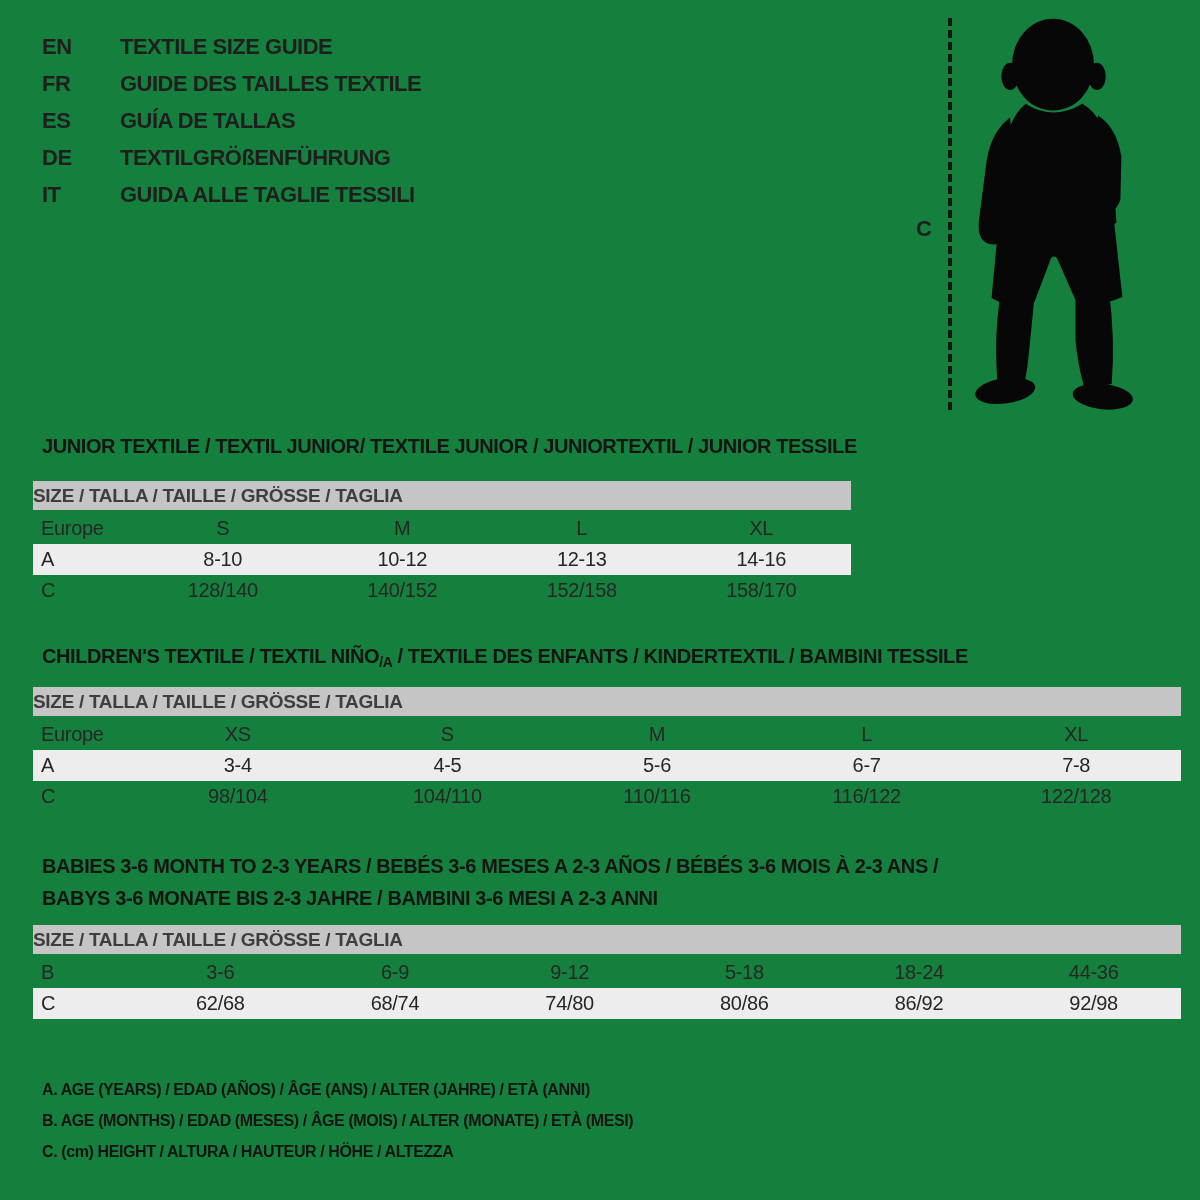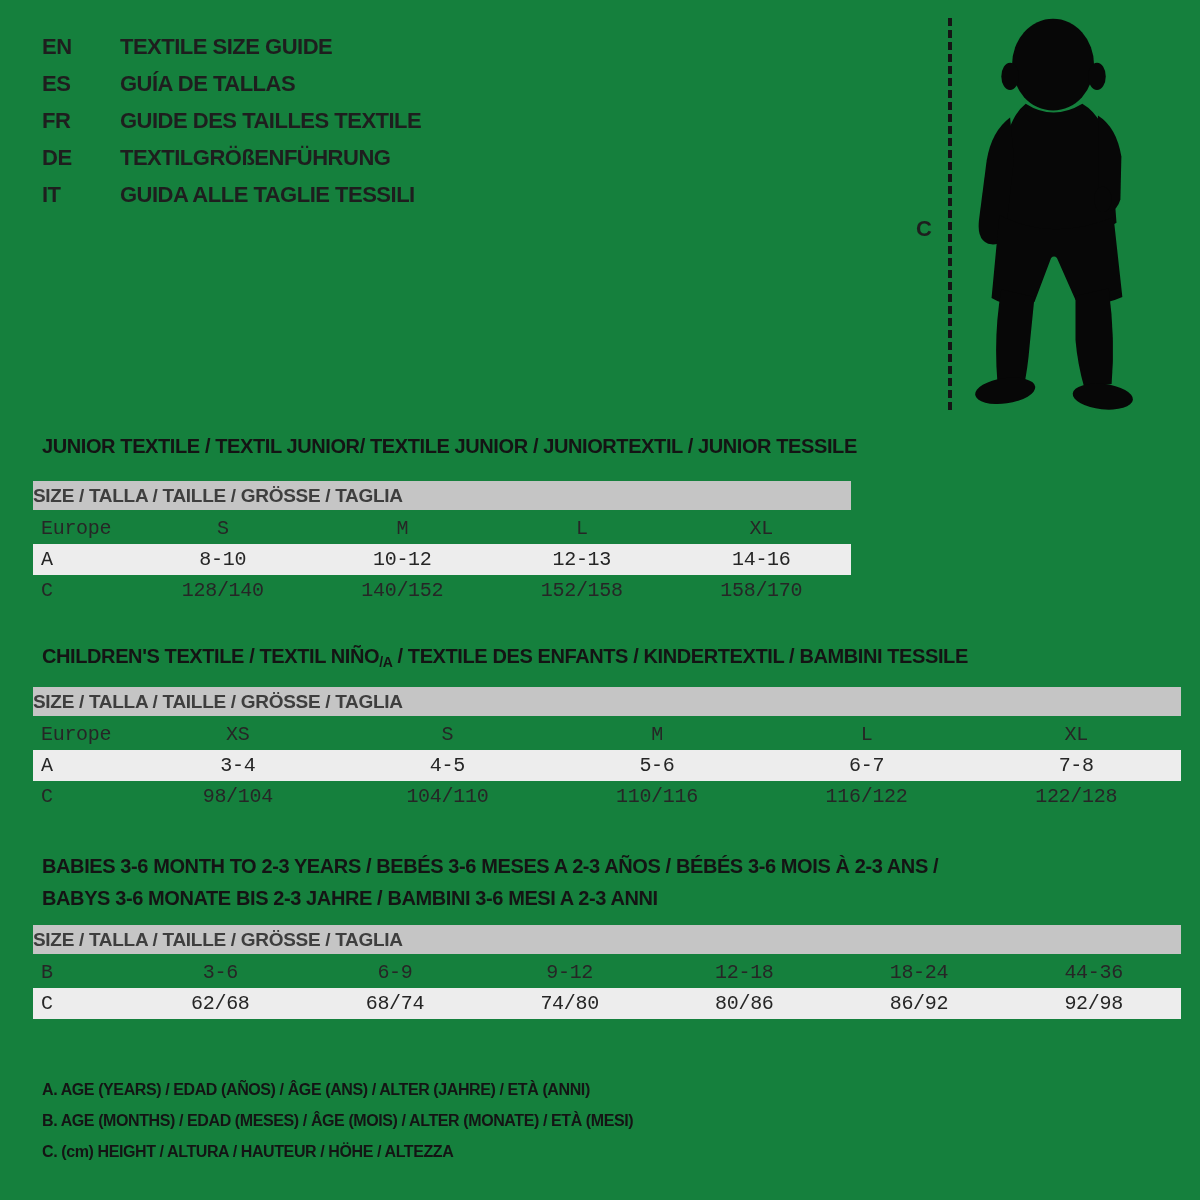--- a/index.html
+++ b/index.html
@@ -34,21 +34,21 @@
   .title-sub { font-size:14px; vertical-align:-4px; font-weight:bold; }
 
   
   .tbl { position:absolute; }
   .tbl-head {
     height:29px; line-height:29px; 
     background:#c5c5c5; color:#3e3e3e;
     font-size:19px; font-weight:bold; letter-spacing:-0.3px;
     margin-bottom:3px; white-space:nowrap; overflow:hidden;
   }
-  .tbl table { border-collapse:collapse; table-layout:fixed; width:100%;font-family:Liberation Mono, monospace; }
+  .tbl table { border-collapse:collapse; table-layout:fixed; width:100%; }
   .tbl td {
     height:31px; font-size:20px; text-align:center;
     color:#262626; letter-spacing:-0.3px; padding:0;
   }
   .tbl td.lbl { text-align:left; padding-left:8px; }
   .tbl tr.stripe td { background:#ededed; }
 
   #junior-title   { left:42px; top:435px; }
   #junior-table   { left:33px; top:481px; width:818px; }
 
@@ -70,26 +70,26 @@
 <body>
 
 <div class="page">
 
   <div class="lang-header">
     <div class="lang-row">
       <span class="lang-code">EN</span>
       <span class="lang-title">TEXTILE SIZE GUIDE</span>
     </div>
     <div class="lang-row">
+      <span class="lang-code">FR</span>
+      <span class="lang-title">GUIDE DES TAILLES TEXTILE</span>
+    </div>
+    <div class="lang-row">
       <span class="lang-code">ES</span>
       <span class="lang-title">GUÍA DE TALLAS</span>
-    </div>
-    <div class="lang-row">
-      <span class="lang-code">FR</span>
-      <span class="lang-title">GUIDE DES TAILLES TEXTILE</span>
     </div>
     <div class="lang-row">
       <span class="lang-code">DE</span>
       <span class="lang-title">TEXTILGRÖßENFÜHRUNG</span>
     </div>
     <div class="lang-row">
       <span class="lang-code">IT</span>
       <span class="lang-title">GUIDA ALLE TAGLIE TESSILI</span>
     </div>
   </div>
@@ -213,21 +213,21 @@
           <col>
           <col>
           <col>
         </colgroup>
       <tbody>
           <tr>
         <td class="lbl">B</td>
         <td>3-6</td>
         <td>6-9</td>
         <td>9-12</td>
-        <td>12-18</td>
+        <td>5-18</td>
         <td>18-24</td>
         <td>44-36</td>
       </tr>
       <tr class="stripe">
         <td class="lbl">C</td>
         <td>62/68</td>
         <td>68/74</td>
         <td>74/80</td>
         <td>80/86</td>
         <td>86/92</td>

